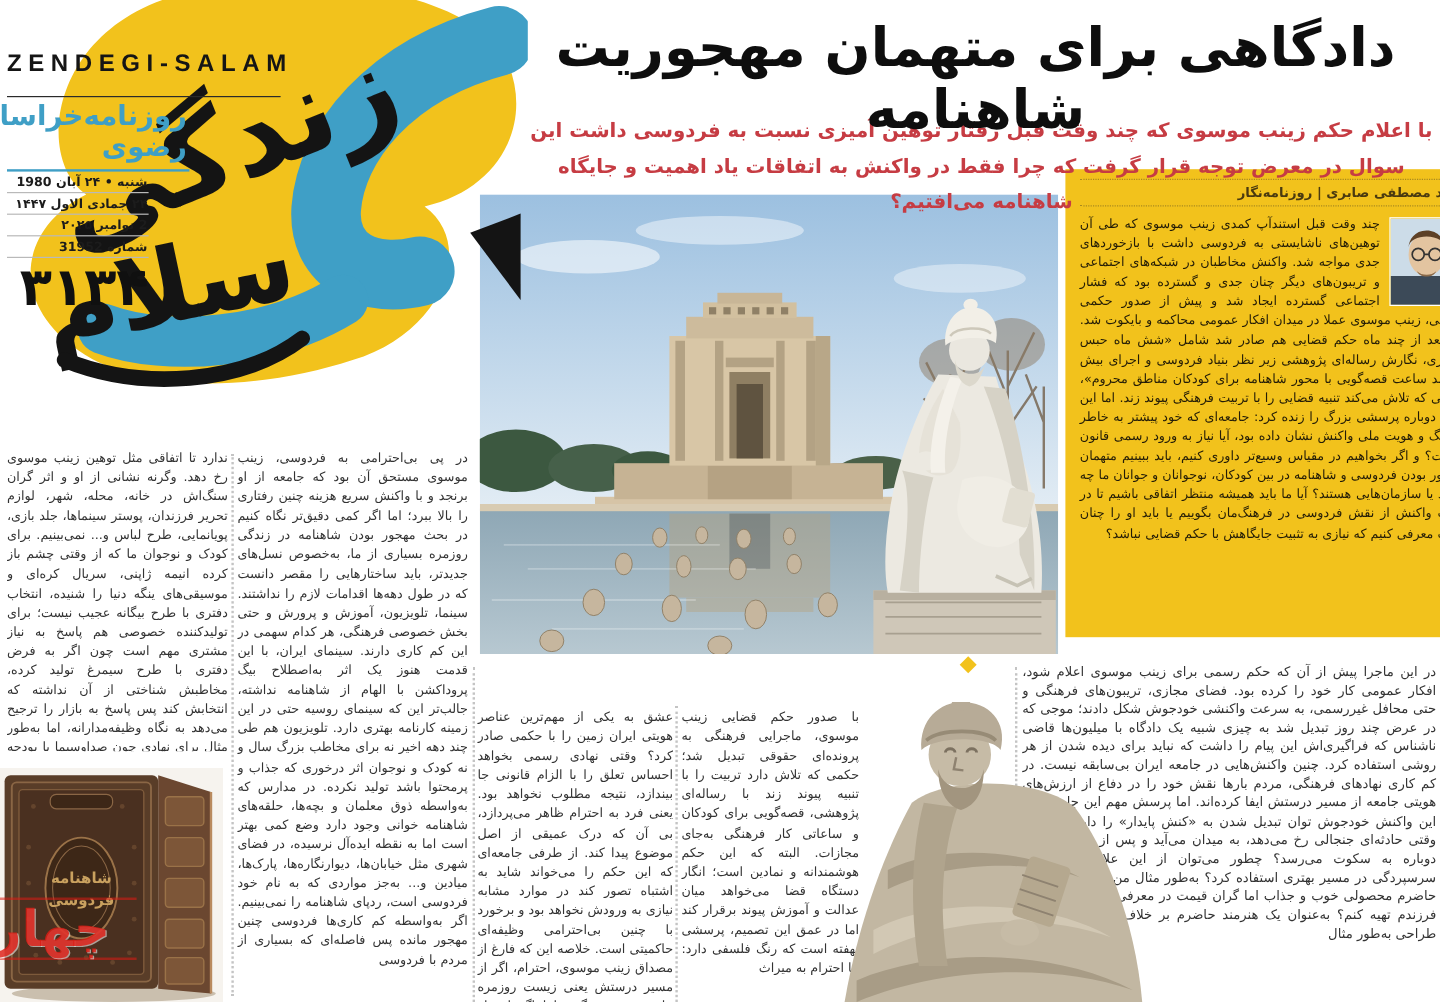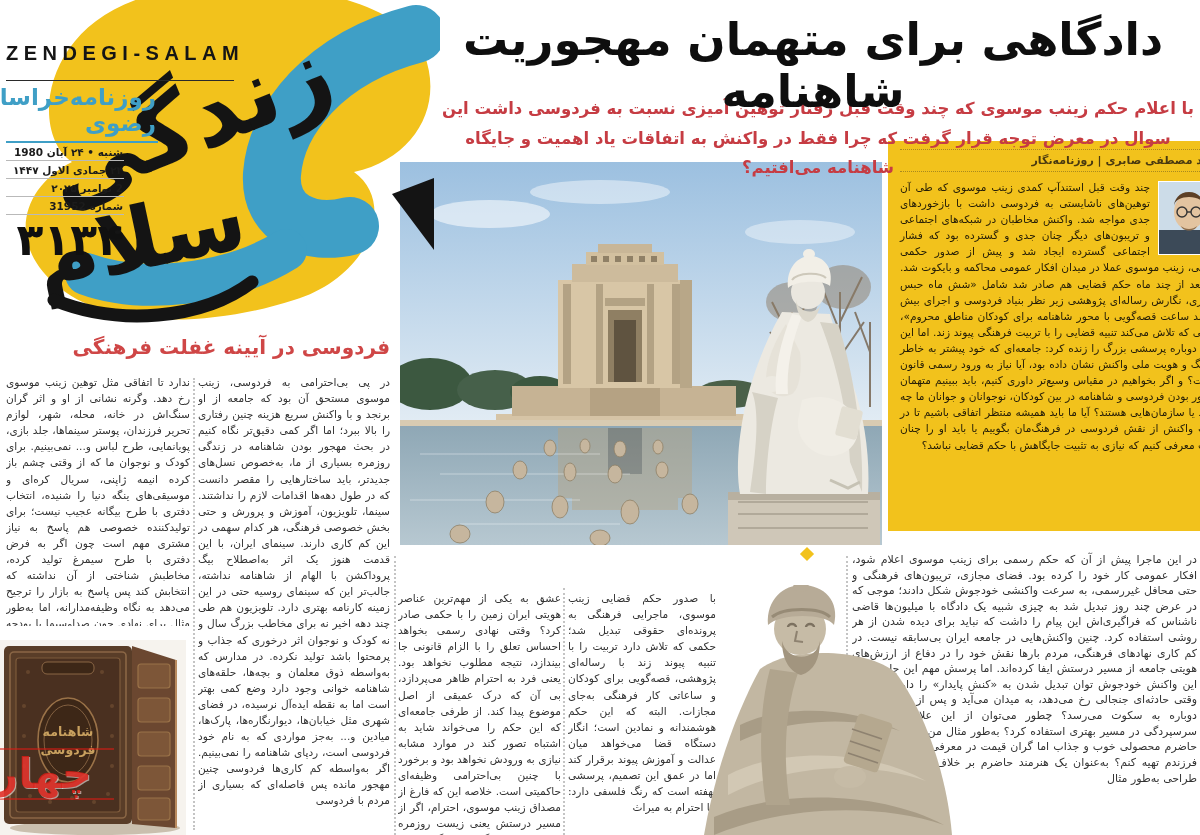--- a/index.html
+++ b/index.html
@@ -252,21 +252,20 @@
     <path fill="#a2957f" d="M82,56 C86,76 116,78 120,56 C120,74 114,86 101,90 C88,86 82,72 82,56 Z"></path>
     <path d="M88,42 a4,3 0 0 1 8,0 M106,42 a4,3 0 0 1 8,0" stroke="#7c7160" stroke-width="2.4" fill="none"></path>
     <path d="M97,46 L95,56 L103,57" stroke="#8e8270" stroke-width="2" fill="none"></path>
     <g>
       <rect x="150" y="132" width="36" height="52" rx="4" fill="#b5a88f" transform="rotate(18 168 158)"></rect>
       <path d="M152,144 l30,10 M150,156 l30,10 M148,168 l30,10" stroke="#8e8270" stroke-width="1.6" transform="rotate(0)" fill="none"></path>
       <ellipse cx="150" cy="192" rx="16" ry="11" fill="#c6bba6"></ellipse>
     </g>
   </svg>
 
-  <div class="abs" id="neglect-title">فردوسی در آیینه غفلت فرهنگی</div>
   <div class="abs col" id="neglect-col-right">در پی بی‌احترامی به فردوسی، زینب موسوی مستحق آن بود که جامعه از او برنجد و با واکنش سریع هزینه چنین رفتاری را بالا ببرد؛ اما اگر کمی دقیق‌تر نگاه کنیم در بحث مهجور بودن شاهنامه در زندگی روزمره بسیاری از ما، به‌خصوص نسل‌های جدیدتر، باید ساختارهایی را مقصر دانست که در طول دهه‌ها اقدامات لازم را نداشتند. سینما، تلویزیون، آموزش و پرورش و حتی بخش خصوصی فرهنگی، هر کدام سهمی در این کم کاری دارند. سینمای ایران، با این قدمت هنوز یک اثر به‌اصطلاح بیگ پروداکشن با الهام از شاهنامه نداشته، جالب‌تر این که سینمای روسیه حتی در این زمینه کارنامه بهتری دارد. تلویزیون هم طی چند دهه اخیر نه برای مخاطب بزرگ سال و نه کودک و نوجوان اثر درخوری که جذاب و پرمحتوا باشد تولید نکرده. در مدارس که به‌واسطه ذوق معلمان و بچه‌ها، حلقه‌های شاهنامه خوانی وجود دارد وضع کمی بهتر است اما به نقطه ایده‌آل نرسیده، در فضای شهری مثل خیابان‌ها، دیوارنگاره‌ها، پارک‌ها، میادین و... به‌جز مواردی که به نام خود فردوسی است، ردپای شاهنامه را نمی‌بینیم. اگر به‌واسطه کم کاری‌ها فردوسی چنین مهجور مانده پس فاصله‌ای که بسیاری از مردم با فردوسی</div>
   <div class="abs col" id="neglect-col-left">ندارد تا اتفاقی مثل توهین زینب موسوی رخ دهد. وگرنه نشانی از او و اثر گران سنگ‌اش در خانه، محله، شهر، لوازم تحریر فرزندان، پوستر سینماها، جلد بازی، پویانمایی، طرح لباس و... نمی‌بینیم. برای کودک و نوجوان ما که از وقتی چشم باز کرده انیمه ژاپنی، سریال کره‌ای و موسیقی‌های ینگه دنیا را شنیده، انتخاب دفتری با طرح بیگانه عجیب نیست؛ برای تولیدکننده خصوصی هم پاسخ به نیاز مشتری مهم است چون اگر به فرض دفتری با طرح سیمرغ تولید کرده، مخاطبش شناختی از آن نداشته که انتخابش کند پس پاسخ به بازار را ترجیح می‌دهد به نگاه وظیفه‌مدارانه، اما به‌طور مثال برای نهادی چون صداوسیما با بودجه فراوان و درآمد از آگهی‌ها چه باید گفت؟</div>
 
   <svg class="abs" id="book-photo" viewBox="0 0 186 199" aria-hidden="true">
     <rect x="0" y="4" width="186" height="195" fill="#f6f3ee"></rect>
     <ellipse cx="95" cy="192" rx="85" ry="7" fill="#cabfae"></ellipse>
 
     <polygon points="132,10 176,24 176,192 132,188" fill="#6b4730"></polygon>
     <g fill="#7d5638" stroke="#9a7248" stroke-width="1.2">
       <rect x="138" y="28" width="32" height="24" rx="3"></rect>

